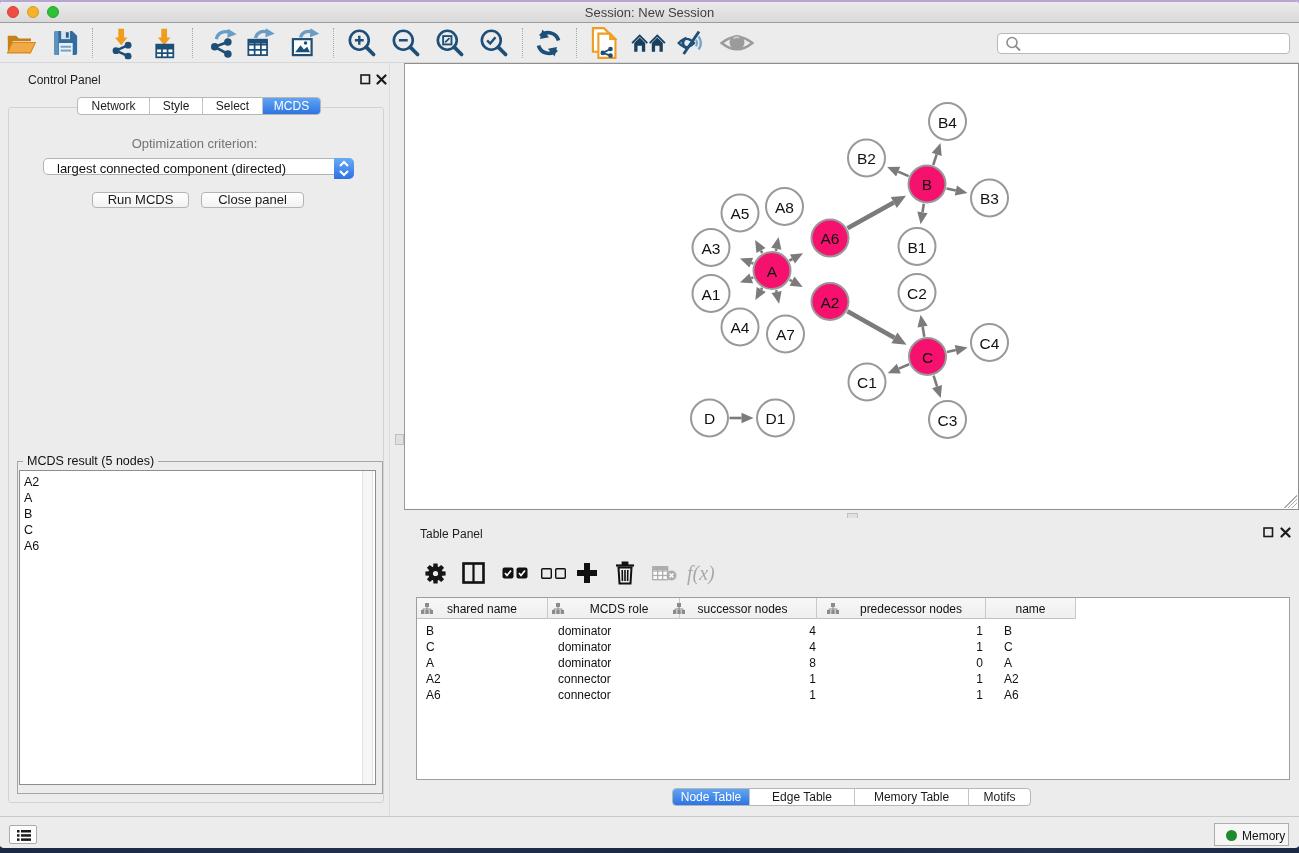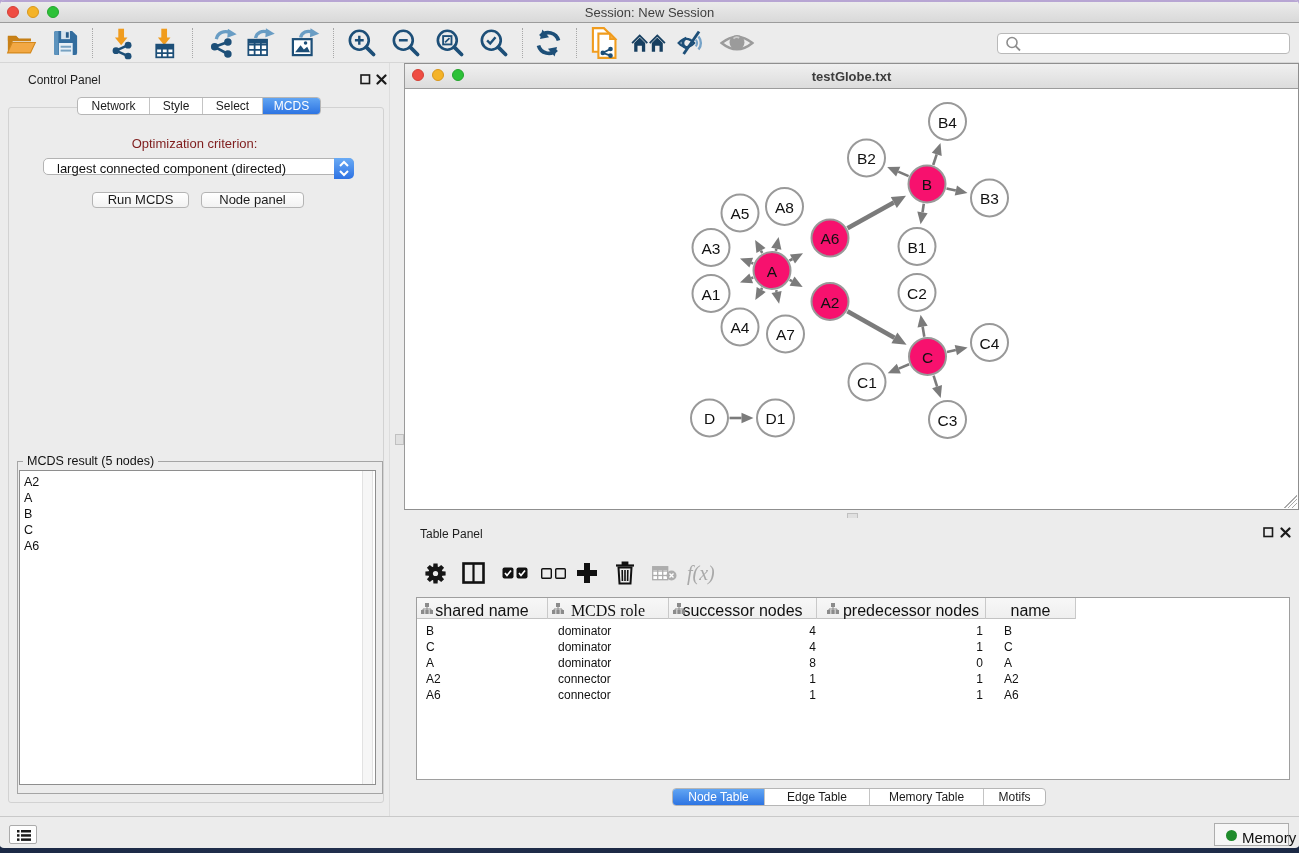--- a/index.html
+++ b/index.html
@@ -35,21 +35,21 @@
 .tabgroup .seg { font-size:12px; color:#1b1b1b; text-align:center; line-height:17px;
   border-right:1px solid #c4c4c4; }
 .tabgroup .seg:last-child { border-right:none; }
 .tabgroup .seg.sel { background:linear-gradient(#61a5f3,#2d74e2); color:#fff; }
 .cp-tabs { left:77px; top:34px; width:244px; }
 .cp-tabs .seg:nth-child(1){width:72px;} .cp-tabs .seg:nth-child(2){width:53px;}
 .cp-tabs .seg:nth-child(3){width:60px;} .cp-tabs .seg:nth-child(4){width:57px;}
 .cp-content { position:absolute; left:8px; top:44px; width:376px; height:696px;
   border:1px solid #d2d2d2; border-radius:3px; }
 .opt-label { position:absolute; left:0; width:100%; top:73px; text-align:center;
-  font-size:13px; color:#7f1d1d; }
+  font-size:13px; color:#737373; }
 .combo { position:absolute; left:43px; top:95px; width:311px; height:17px;
   background:#fff; border:1px solid #b3b3b3; border-radius:5px; }
 .combo .txt { position:absolute; left:13px; top:2px; font-size:13px; color:#111; }
 .combo .step { position:absolute; right:-1px; top:-1px; width:20px; height:21px;
   background:linear-gradient(#6aabf5,#2d72e3); border-radius:0 5px 5px 0; }
 .btn { position:absolute; height:16px; background:linear-gradient(#ffffff,#f2f2f2);
   border:1px solid #b4b4b4; border-radius:4px;
   font-size:13px; color:#1b1b1b; text-align:center; line-height:14px; }
 .groupbox { position:absolute; left:17px; top:398px; width:366px; height:333px;
   border:1px solid #a5a5a5; }
@@ -84,33 +84,33 @@
 
 .tpanel { position:absolute; left:404px; top:518px; width:895px; height:298px; background:#ececec; }
 .tpanel .phead { position:absolute; left:16px; top:9px; }
 .ticons { position:absolute; left:0; top:36px; height:38px; width:100%; }
 .ticons svg { position:absolute; }
 .table { position:absolute; left:12px; top:79px; width:874px; height:183px;
   background:#fff; border:1px solid #9e9e9e; }
 .thead { position:absolute; left:0; top:0; width:659px; height:21px;
   background:linear-gradient(#f7f7f7,#efefef); border-bottom:1px solid #c3c3c3; }
 .thead .col { position:absolute; top:0; height:21px; border-right:1px solid #c9c9c9; }
-.thead .lbl { position:absolute; top:4px; width:100%; text-align:center; font-size:16px; color:#111; }
+.thead .lbl { position:absolute; top:4px; width:100%; text-align:center; font-size:12px; color:#111; }
 .trow { position:absolute; left:0; width:680px; height:16px; font-size:12px; color:#111; }
 .trow span { position:absolute; top:1px; }
 .btabs { left:268px; top:270px; }
-.btabs .seg:nth-child(1){width:92px;} .btabs .seg:nth-child(2){width:105px;}
+.btabs .seg:nth-child(1){width:77px;} .btabs .seg:nth-child(2){width:105px;}
 .btabs .seg:nth-child(3){width:114px;} .btabs .seg:nth-child(4){width:61px;}
 
 .statusbar { position:absolute; left:0; top:816px; width:100%; height:31px;
   background:#ececec; border-top:1px solid #c9c9c9; }
 .listbtn { position:absolute; left:9px; top:8px; width:28px; height:19px;
   background:#fdfdfd; border:1px solid #ababab; border-radius:2px; }
 .membtn { position:absolute; right:10px; top:6px; width:75px; height:23px;
-  background:#f6f6f6; border:1px solid #adadad; font-size:15px; color:#111; }
+  background:#f6f6f6; border:1px solid #adadad; font-size:12px; color:#111; }
 .membtn .dot { position:absolute; left:11px; top:6px; width:11px; height:11px;
   border-radius:50%; background:#1f8b2c; }
 .membtn .mt { position:absolute; left:27px; top:5px; }
 </style>
 </head>
 <body>
 <div class="screen">
 <div style="position:absolute;left:0;top:0;width:1299px;height:6px;background:#b7a5d3;"></div>
 <div class="window">
 <div class="purple"></div>
@@ -289,43 +289,37 @@
   <div class="combo">
     <div class="txt">largest connected component (directed)</div>
     <div class="step">
       <svg width="20" height="21" viewBox="0 0 20 21">
         <path d="M6 8 L10 4 L14 8" fill="none" stroke="#fff" stroke-width="2"></path>
         <path d="M6 13 L10 17 L14 13" fill="none" stroke="#fff" stroke-width="2"></path>
       </svg>
     </div>
   </div>
   <div class="btn" style="left:92px; top:129px; width:97px;">Run MCDS</div>
-  <div class="btn" style="left:201px; top:129px; width:103px;">Node panel</div>
+  <div class="btn" style="left:201px; top:129px; width:103px;">Close panel</div>
   <div class="groupbox">
     <div class="glabel">MCDS result (5 nodes)</div>
     <div class="listbox">
       <div class="item">A2</div>
       <div class="item">A</div>
       <div class="item">B</div>
       <div class="item">C</div>
       <div class="item">A6</div>
       <div class="vscroll"></div>
     </div>
   </div>
 </div>
 <div class="vsplit-handle"></div>
 <div class="hsplit-handle"></div>
 
 <div class="netwin">
-  <div class="wtitle">
-    <div class="tl r"></div>
-          <div class="tl y"></div>
-          <div class="tl g"></div>
-    <div class="t">testGlobe.txt</div>
-  </div>
   <div class="canvas">
 <svg width="893" height="420" viewBox="0 0 893 420" style="position:absolute;left:0;top:0">
 <line x1="348.3" y1="187.6" x2="346.2" y2="188.3" stroke="#7b7b7b" stroke-width="2.6"></line>
 <path d="M335.0 192.6 L344.4 183.5 L348.1 193.2 Z" fill="#7b7b7b"></path>
 <line x1="384.6" y1="189.9" x2="387.1" y2="191.2" stroke="#7b7b7b" stroke-width="2.6"></line>
 <path d="M397.7 196.9 L384.6 195.8 L389.5 186.6 Z" fill="#7b7b7b"></path>
 <line x1="348.3" y1="173.4" x2="346.2" y2="172.7" stroke="#7b7b7b" stroke-width="2.6"></line>
 <path d="M335.0 168.4 L348.1 167.8 L344.4 177.5 Z" fill="#7b7b7b"></path>
 <line x1="357.1" y1="197.9" x2="356.2" y2="199.6" stroke="#7b7b7b" stroke-width="2.6"></line>
 <path d="M350.3 210.0 L351.7 197.0 L360.7 202.1 Z" fill="#7b7b7b"></path>
@@ -464,21 +458,21 @@
       <path d="M17.5 7.5 L21.5 11.5 M21.5 7.5 L17.5 11.5" stroke="#fff" stroke-width="1.4"></path>
     </svg>
 
     <div style="position:absolute;left:283px;top:8px;font-family:'Liberation Serif',serif;font-style:italic;font-size:20px;color:#a9a9a9;">f(x)</div>
   </div>
   <div class="table">
     <div class="thead">
       <div class="col" style="left:0;width:131px;">
               <div class="lbl">shared name</div>
             </div>
-      <div class="col" style="left:131px;width:121px;font-family:Liberation Serif, serif;">
+      <div class="col" style="left:142px;width:121px;">
               <div class="lbl">MCDS role</div>
             </div>
       <div class="col" style="left:252px;width:148px;">
               <div class="lbl">successor nodes</div>
             </div>
       <div class="col" style="left:400px;width:169px;">
               <div class="lbl" style="padding-left:20px;">predecessor nodes</div>
             </div>
       <div class="col" style="left:569px;width:90px;">
               <div class="lbl">name</div>

